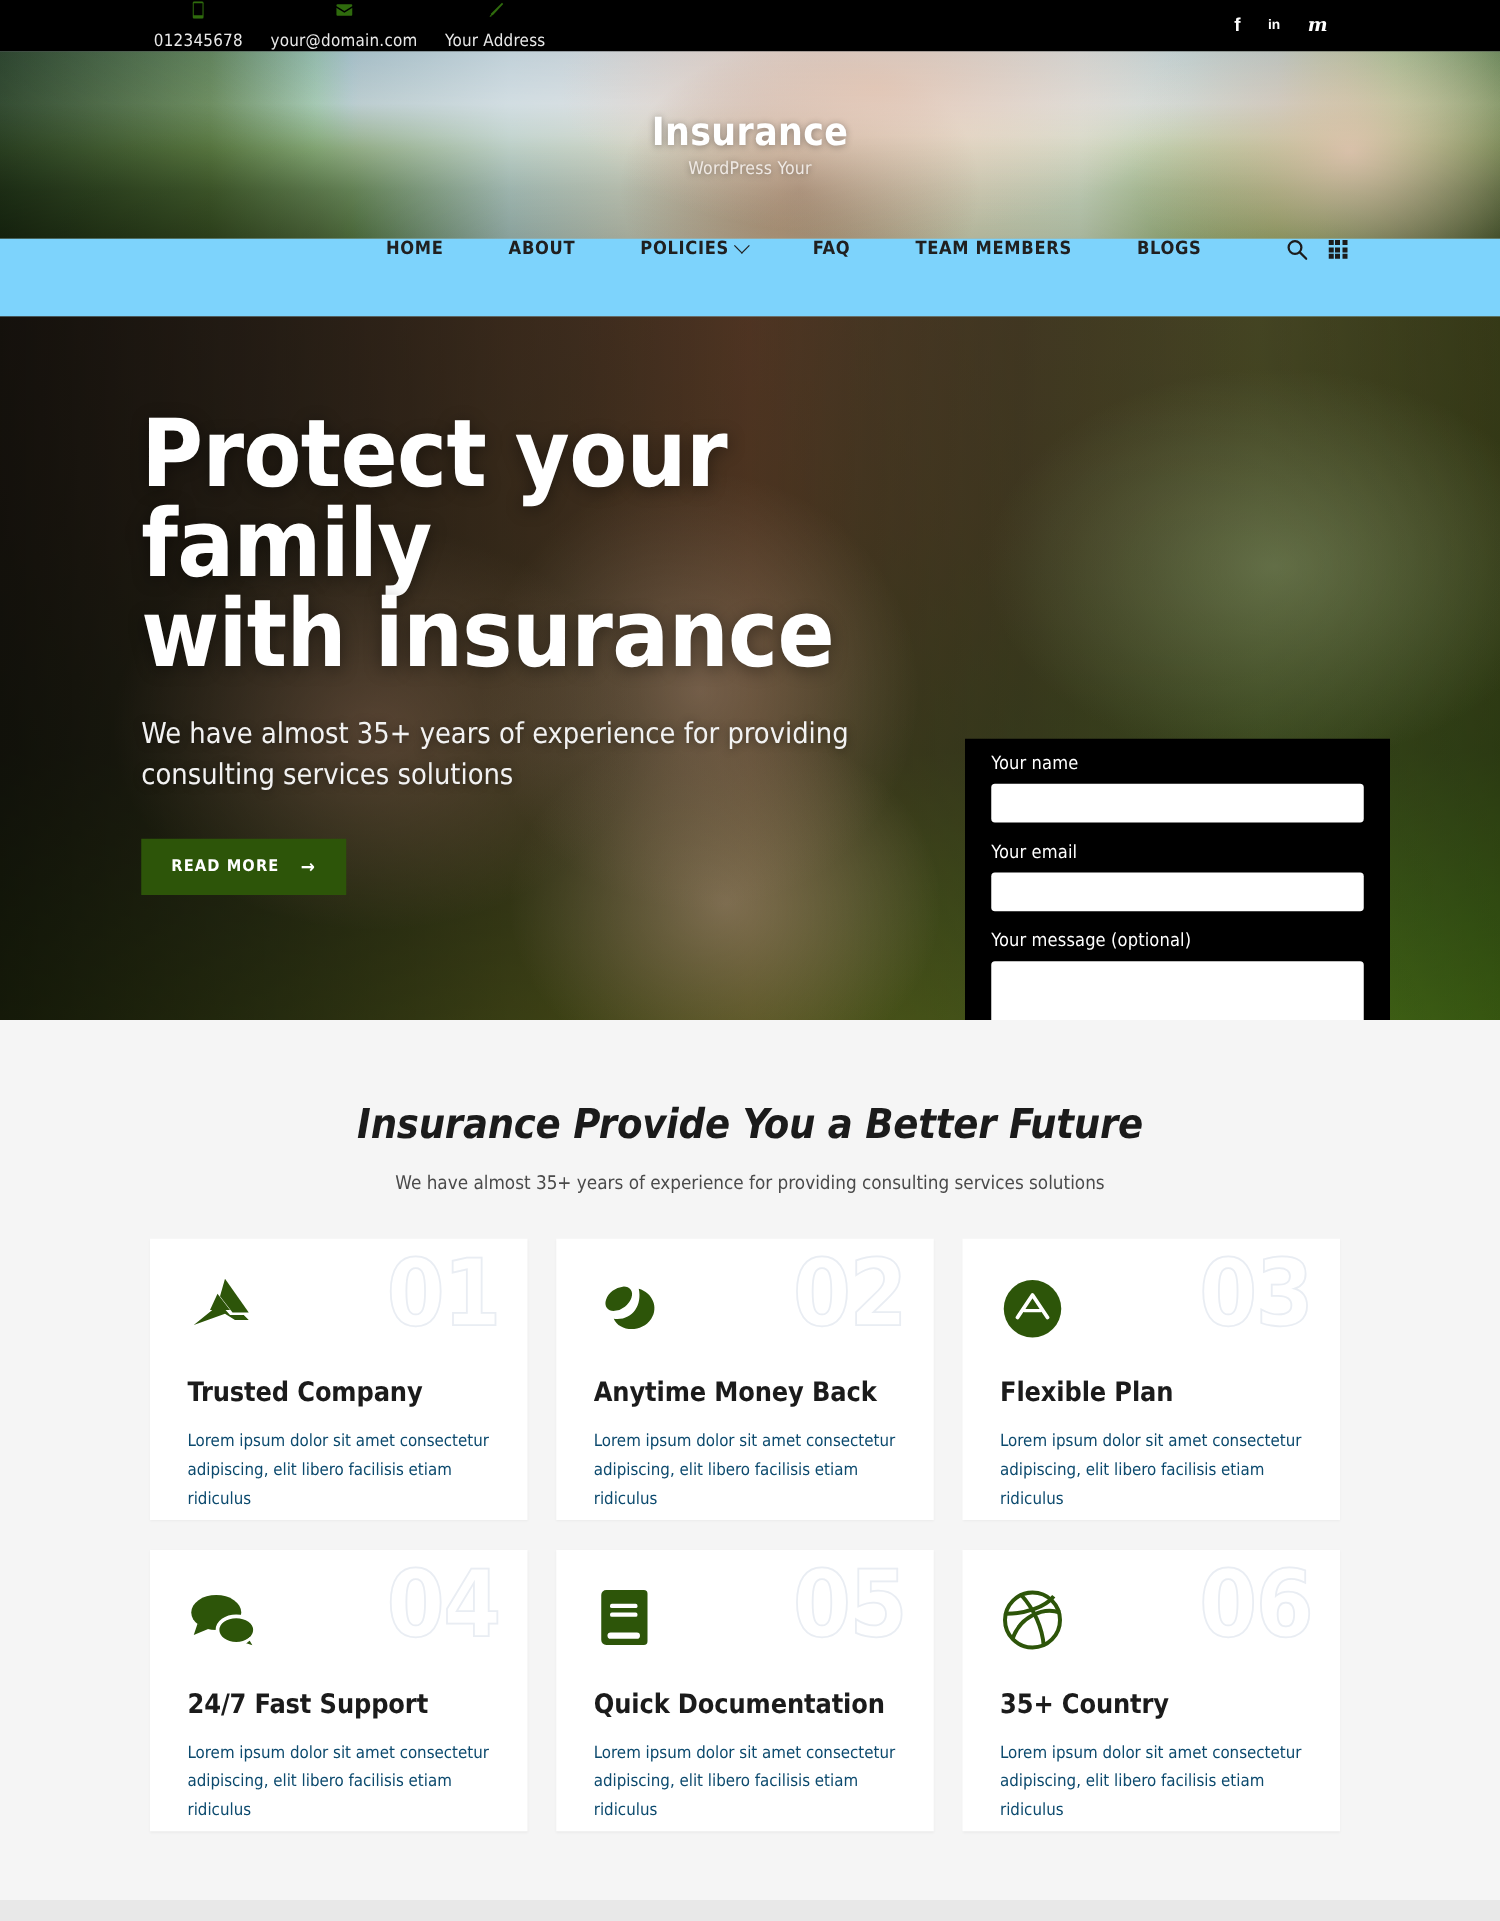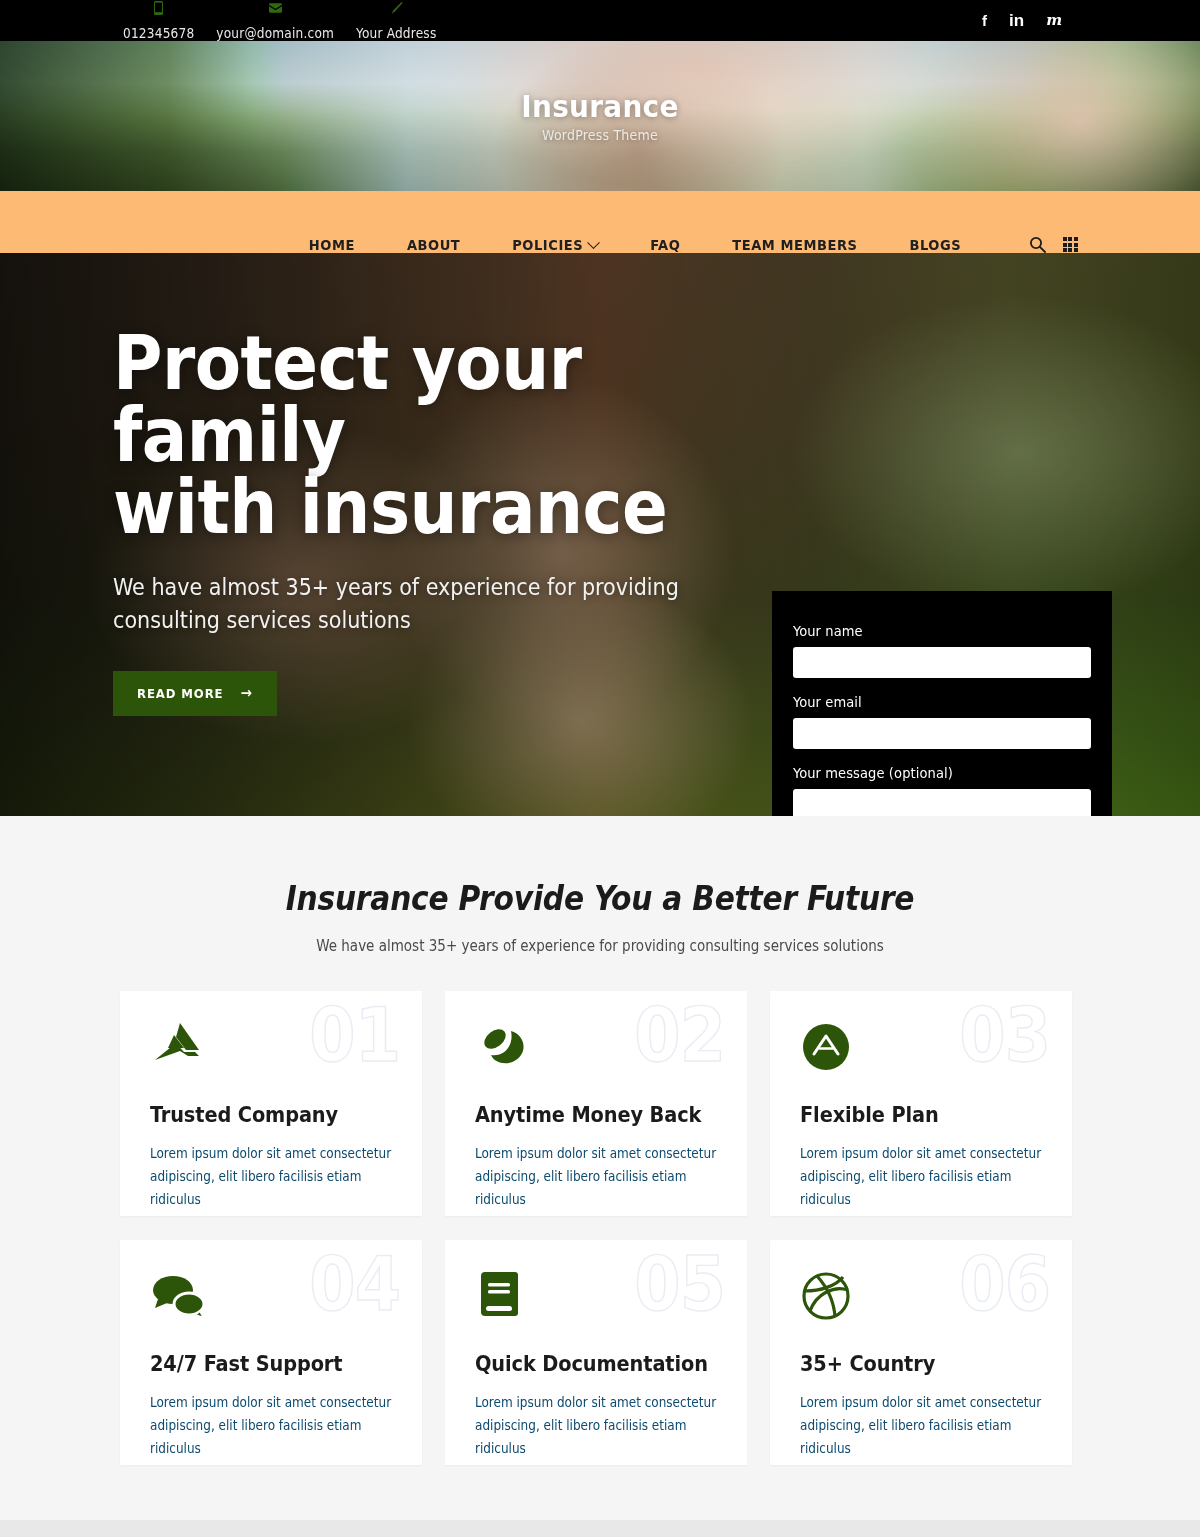--- a/index.html
+++ b/index.html
@@ -18,21 +18,21 @@
     height:41px; background:#000; display:flex; align-items:center;
     padding:0 28px; position:relative; z-index:20;
   }
   .topbar-left { display:flex; align-items:center; gap:22px; margin-left:95px; }
   .tb-item { display:flex; align-items:center; gap:9px;flex-direction:column; }
   .tb-icon { width:13px; height:15px; color:#2f6b0d; display:flex; align-items:center; justify-content:center; }
   .tb-icon svg { display:block; }
   .tb-text { color:#e9e9e9; font-size:13.5px; letter-spacing:.2px; }
   .topbar-right { margin-left:auto; display:flex; align-items:center; gap:22px; margin-right:110px; }
   .soc { color:#fff; font-size:15px; font-weight:700; line-height:1; display:flex; align-items:center; }
-  .soc.lk { font-size:17px; }
+  .soc.lk { font-size:11px; }
   .soc.md { font-style:italic; font-size:15px; font-family:"DejaVu Serif", serif; }
 
   
   .banner {
     height:150px; position:relative; overflow:hidden;
     background:
       radial-gradient(ellipse 360px 170px at 700px 30px, rgba(244,214,196,.95), rgba(244,214,196,0) 70%),
       radial-gradient(ellipse 250px 200px at 1080px 80px, rgba(236,205,186,.9), rgba(236,205,186,0) 70%),
       radial-gradient(ellipse 200px 160px at 640px 110px, rgba(120,84,60,.55), rgba(120,84,60,0) 72%),
       linear-gradient(to bottom, #b9cddc 0%, #c9d6dd 28%, #9aab8a 52%, #6e7f5c 74%, #54633f 100%),
@@ -51,21 +51,21 @@
     color:#fff; font-size:31px; font-weight:700; letter-spacing:.3px;
     text-shadow:0 1px 6px rgba(0,0,0,.35); line-height:1.1;
   }
   .site-tagline {
     color:#efe9e4; font-size:14px; margin-top:4px; letter-spacing:.2px;
     text-shadow:0 1px 5px rgba(0,0,0,.35);
   }
 
   
   .navbar {
-    height:62px; background:#fdba74; display:flex; align-items:flex-end;
+    height:62px; background:#7dd3fc; display:flex; align-items:flex-start;
     position:relative; z-index:15;padding-left:40px;
   }
   .nav-menu { display:flex; align-items:center; gap:0; margin:0 auto; padding-left:30px; }
   .nav-item {
     color:#202020; font-size:14.5px; font-weight:700; letter-spacing:.55px;
     padding:0 26px; cursor:pointer; display:flex; align-items:center; gap:6px;
     text-transform:uppercase; white-space:nowrap;
   }
   .chev { width:9px; height:9px; border-right:1.8px solid #202020; border-bottom:1.8px solid #202020;
           transform:rotate(45deg) translate(-2px,-2px); }
@@ -102,21 +102,21 @@
   .btn-readmore {
     margin-top:33px; display:inline-flex; align-items:center; gap:17px;
     background:#2d5509; color:#fff; font-size:13px; font-weight:700; letter-spacing:.9px;
     padding:15px 24px; cursor:pointer; text-transform:uppercase;
   }
   .arr { font-size:15px; line-height:1; }
 
   
   .hero-form {
     position:absolute; right:88px; top:338px; width:340px; background:#000;
-    padding:32px 21px 26px; z-index:6;
+    padding:12px 21px 26px; z-index:6;
   }
   .f-label { color:#fff; font-size:14.5px; margin-bottom:8px; letter-spacing:.1px; }
   .f-input {
     width:100%; height:31px; background:#fff; border:none; border-radius:3px; outline:none;
     margin-bottom:16px; padding:0 8px; font-family:"Liberation Sans",sans-serif; font-size:13px;
   }
   .f-area {
     width:100%; height:85px; background:#fff; border:none; border-radius:3px; outline:none;
     margin-bottom:19px; padding:6px 8px; font-family:"Liberation Sans",sans-serif; font-size:13px;
     resize:none;
@@ -189,21 +189,21 @@
   <div class="topbar-right">
     <span class="soc">f</span>
     <span class="soc lk">in</span>
     <span class="soc md">m</span>
   </div>
 </div>
 
 <div class="banner">
   <div class="banner-inner">
     <div class="site-title cond">Insurance</div>
-    <div class="site-tagline cond">WordPress Theme</div>
+    <div class="site-tagline cond">WordPress Your</div>
   </div>
 </div>
 
 <div class="navbar">
   <div class="nav-menu">
     <div class="nav-item cond">
       <span>HOME</span>
     </div>
     <div class="nav-item cond">
       <span>ABOUT</span>

